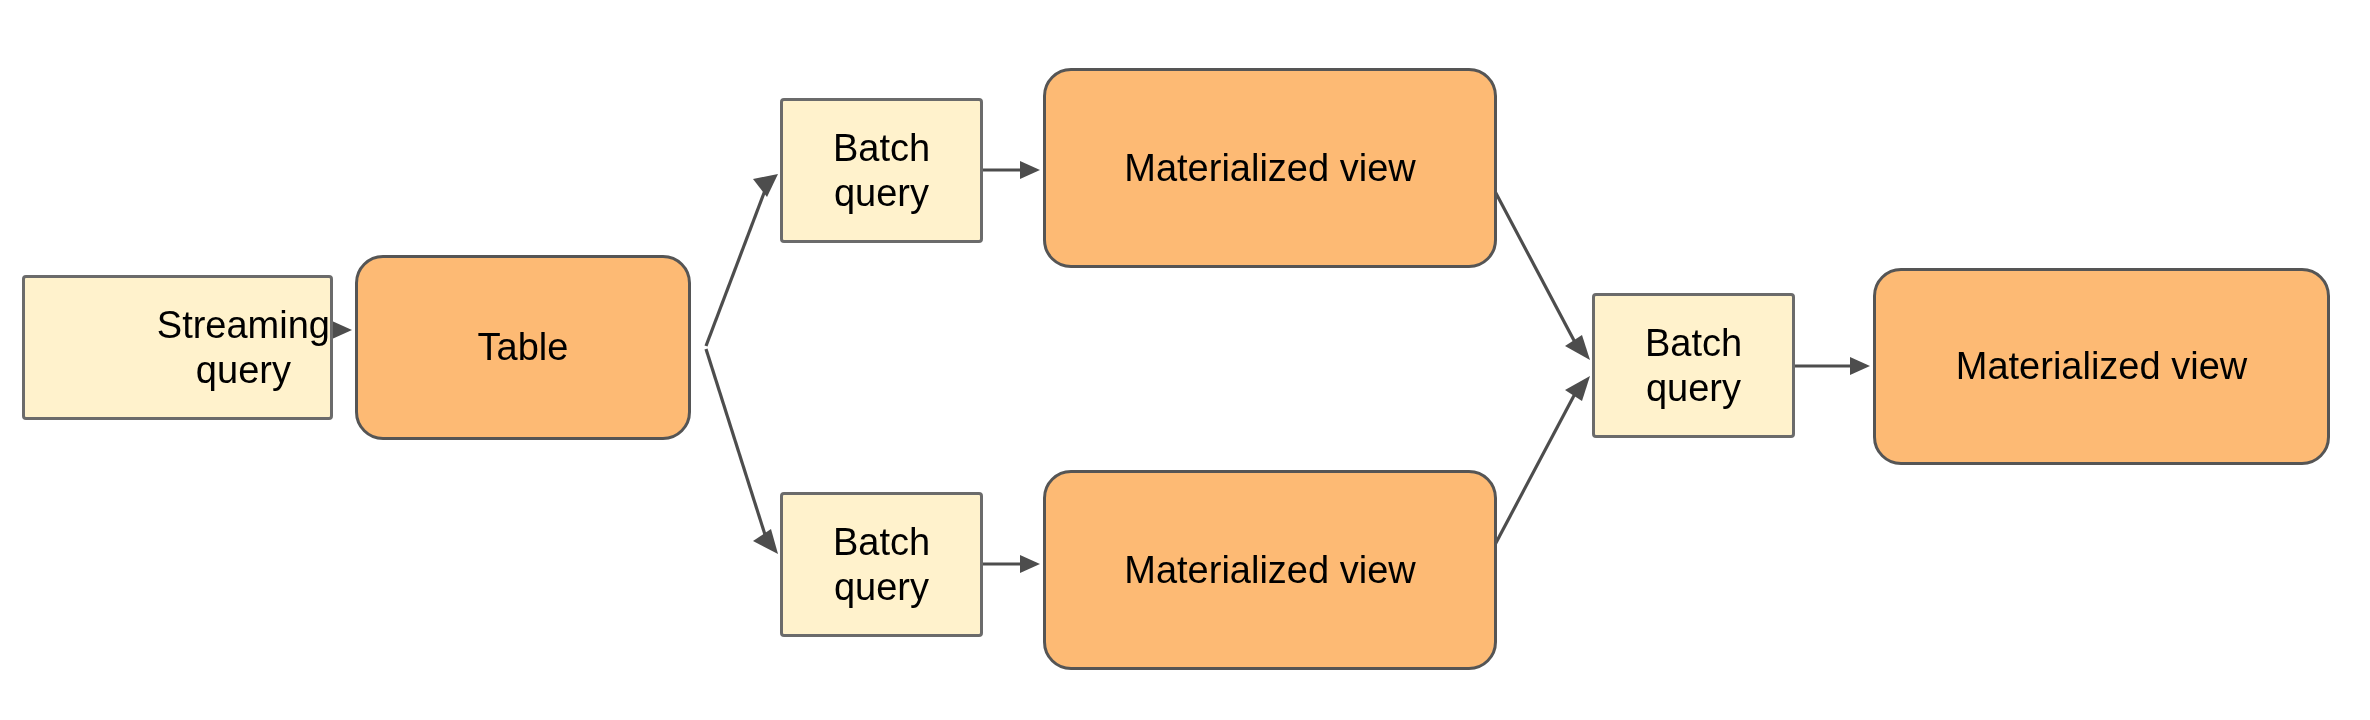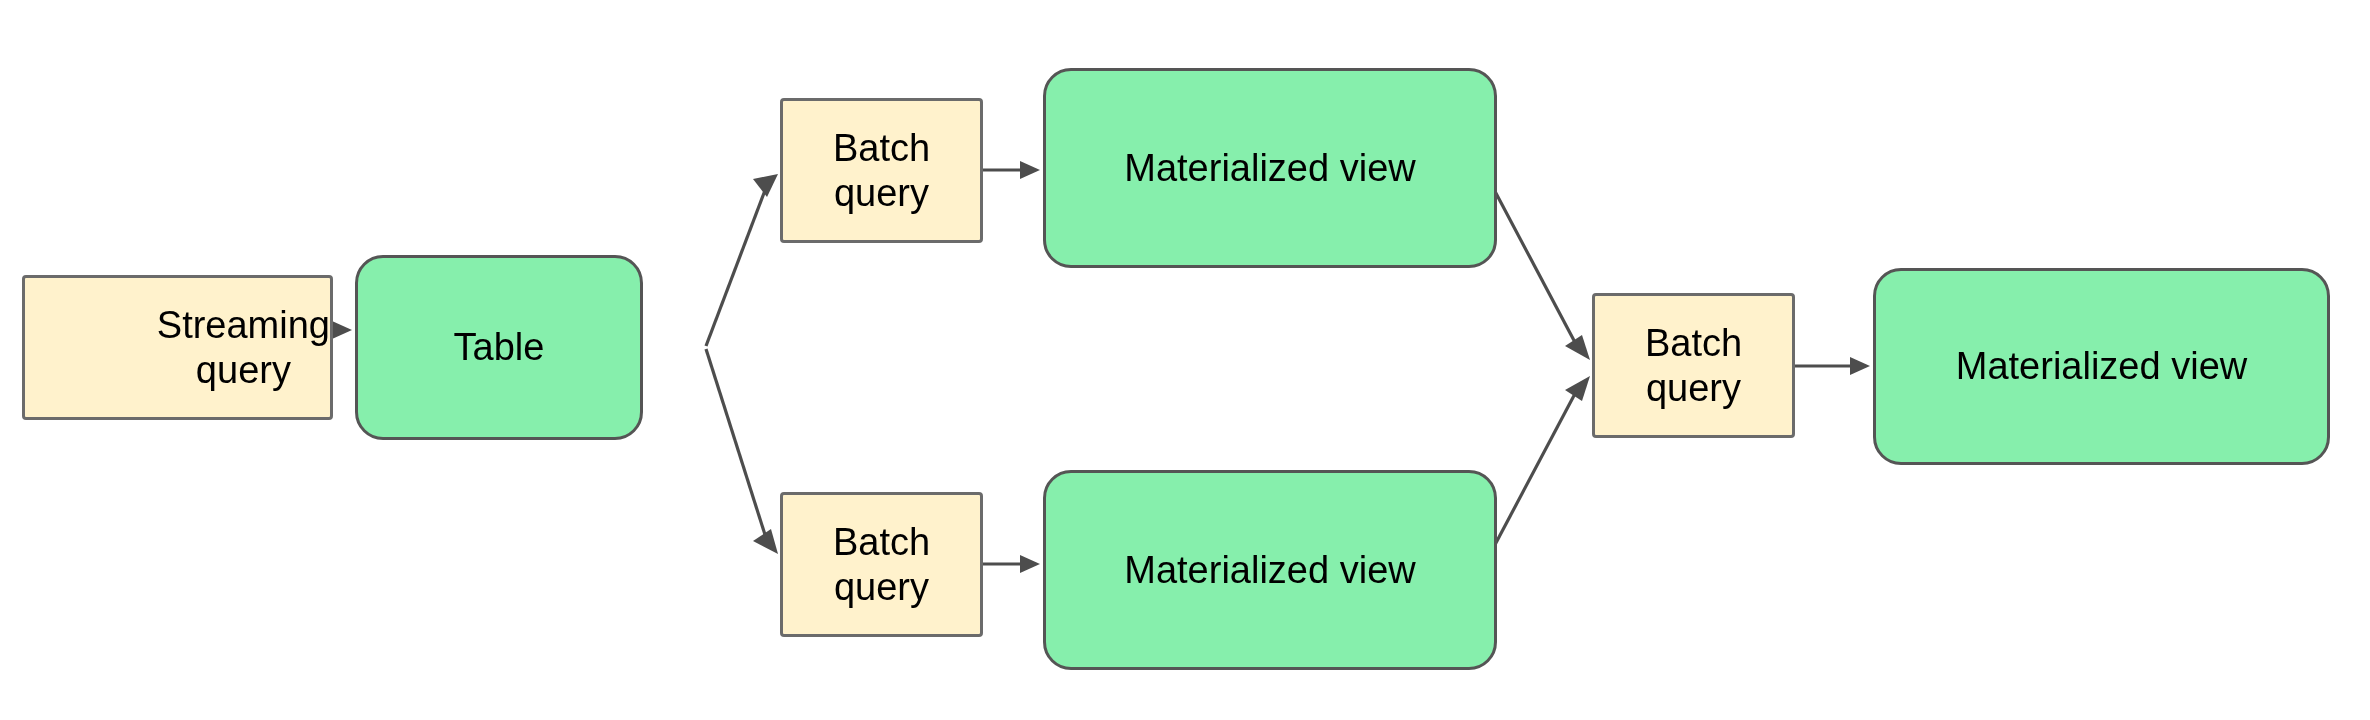--- a/index.html
+++ b/index.html
@@ -37,21 +37,21 @@
     white-space: pre-line;
     z-index: 2;
   }
   .node-query {
     background: #fff2cc;
     border: 3px solid #6b6b6b;
     border-radius: 4px;
     font-size: 38px;
   }
   .node-store {
-    background: #86efac;
+    background: #fdba74;
     border: 3px solid #555555;
     border-radius: 28px;
     font-size: 38px;
   }
   .edge-line {
     fill: none;
     stroke: #4d4d4d;
     stroke-width: 3.2;
   }
   .edge-head {
@@ -105,21 +105,21 @@
       <path class="edge-line" d="M 1795 366 L 1856 366"></path>
       <polygon class="edge-head" points="1870,366 1850,357 1850,375"></polygon>
     </g>
   </svg>
 
   <div class="node node-query" style="left:22px; top:275px; width:311px; height:145px;justify-content:flex-end;">
     <span>Streaming
 query</span>
   </div>
 
-  <div class="node node-store" style="left:355px; top:255px; width:288px; height:185px;">
+  <div class="node node-store" style="left:355px; top:255px; width:336px; height:185px;">
     <span>Table</span>
   </div>
 
   <div class="node node-query" style="left:780px; top:98px; width:203px; height:145px;">
     <span>Batch
 query</span>
   </div>
 
   <div class="node node-store" style="left:1043px; top:68px; width:454px; height:200px;">
     <span>Materialized view</span>

